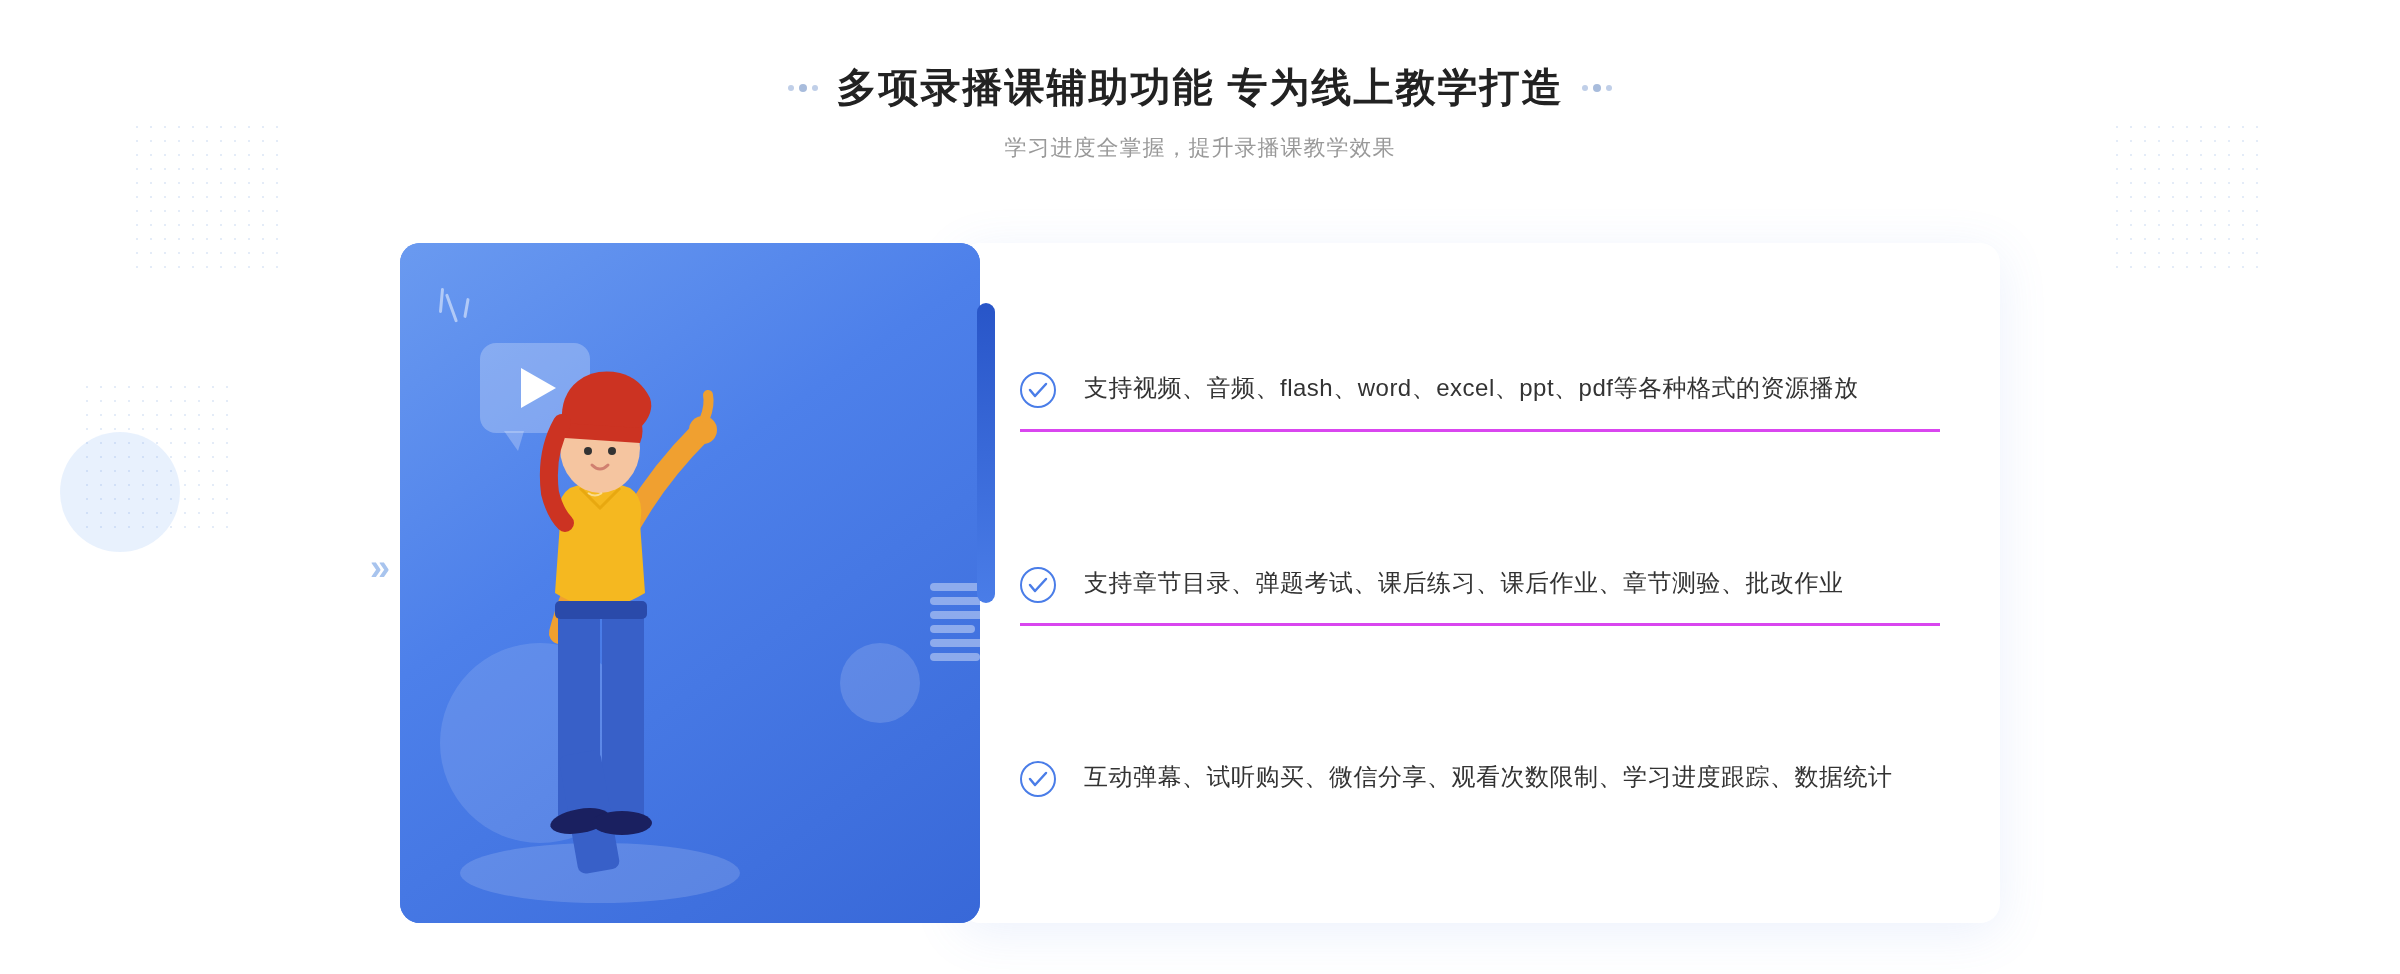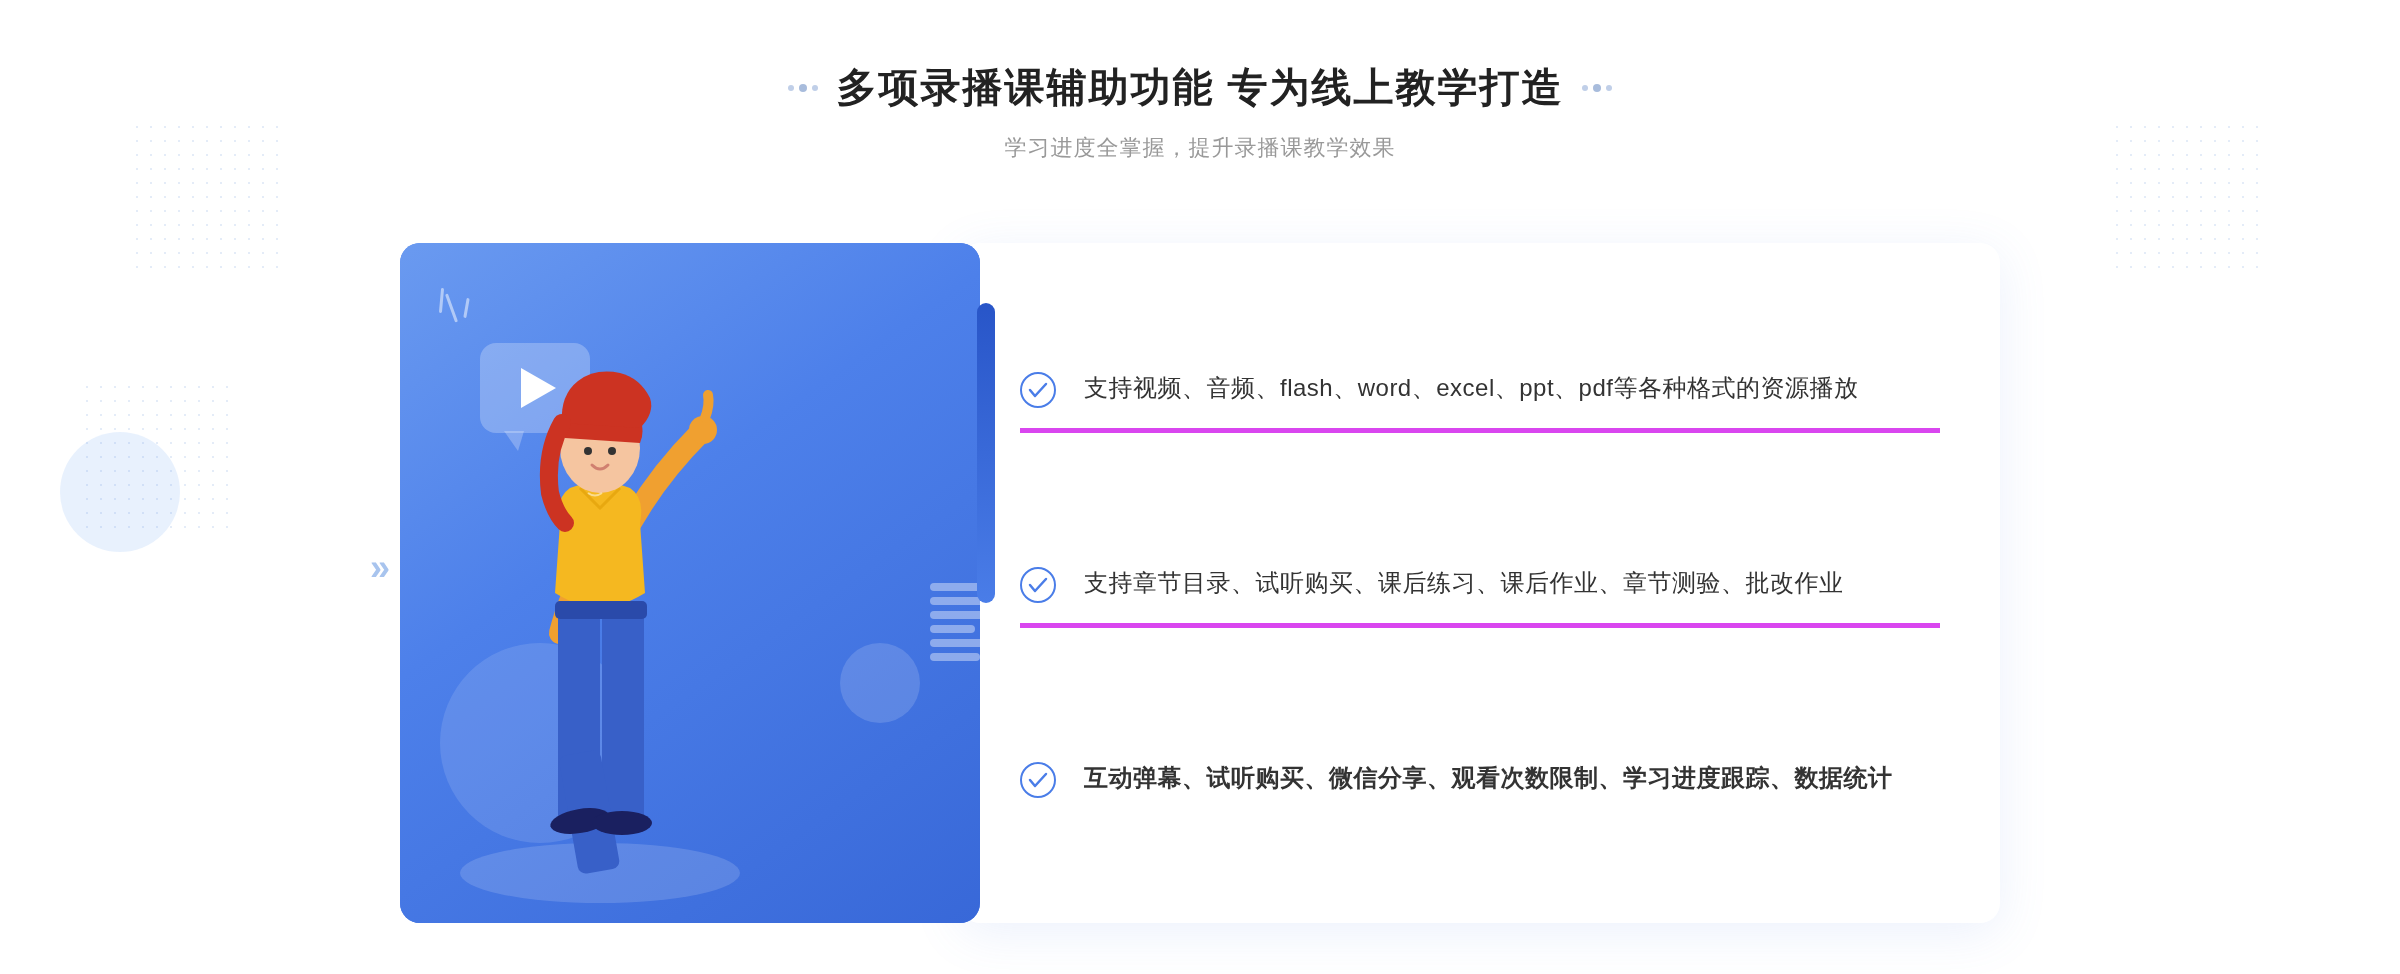--- a/index.html
+++ b/index.html
@@ -243,26 +243,25 @@
       flex-direction: column;
       justify-content: space-around;
       margin-top: 30px;
     }
 
     .feature-item {
       display: flex;
       align-items: flex-start;
       gap: 28px;
       padding: 20px 0;
-      border-bottom: 5px solid #d946ef;
+      border-bottom: 3px solid #d946ef;
     }
 
     .feature-item:last-child {
       border-bottom: none;
-      font-weight: bold;
     }
 
     .check-icon {
       width: 36px;
       height: 36px;
       flex-shrink: 0;
       margin-top: 4px;
     }
 
     .check-icon svg {
@@ -416,21 +415,21 @@
       <span class="feature-text">支持视频、音频、flash、word、excel、ppt、pdf等各种格式的资源播放</span>
     </div>
 
     <div class="feature-item">
       <div class="check-icon">
         <svg viewBox="0 0 36 36" xmlns="http://www.w3.org/2000/svg">
           <circle cx="18" cy="18" r="17" fill="none" stroke="#4a7de8" stroke-width="2"></circle>
           <path d="M 10 18 L 15 24 L 26 12" stroke="#4a7de8" stroke-width="2.5" fill="none" stroke-linecap="round" stroke-linejoin="round"></path>
         </svg>
       </div>
-      <span class="feature-text">支持章节目录、试听购买、课后练习、课后作业、章节测验、批改作业</span>
+      <span class="feature-text">支持章节目录、弹题考试、课后练习、课后作业、章节测验、批改作业</span>
     </div>
 
 
     <div class="feature-item">
       <div class="check-icon">
         <svg viewBox="0 0 36 36" xmlns="http://www.w3.org/2000/svg">
           <circle cx="18" cy="18" r="17" fill="none" stroke="#4a7de8" stroke-width="2"></circle>
           <path d="M 10 18 L 15 24 L 26 12" stroke="#4a7de8" stroke-width="2.5" fill="none" stroke-linecap="round" stroke-linejoin="round"></path>
         </svg>
       </div>

